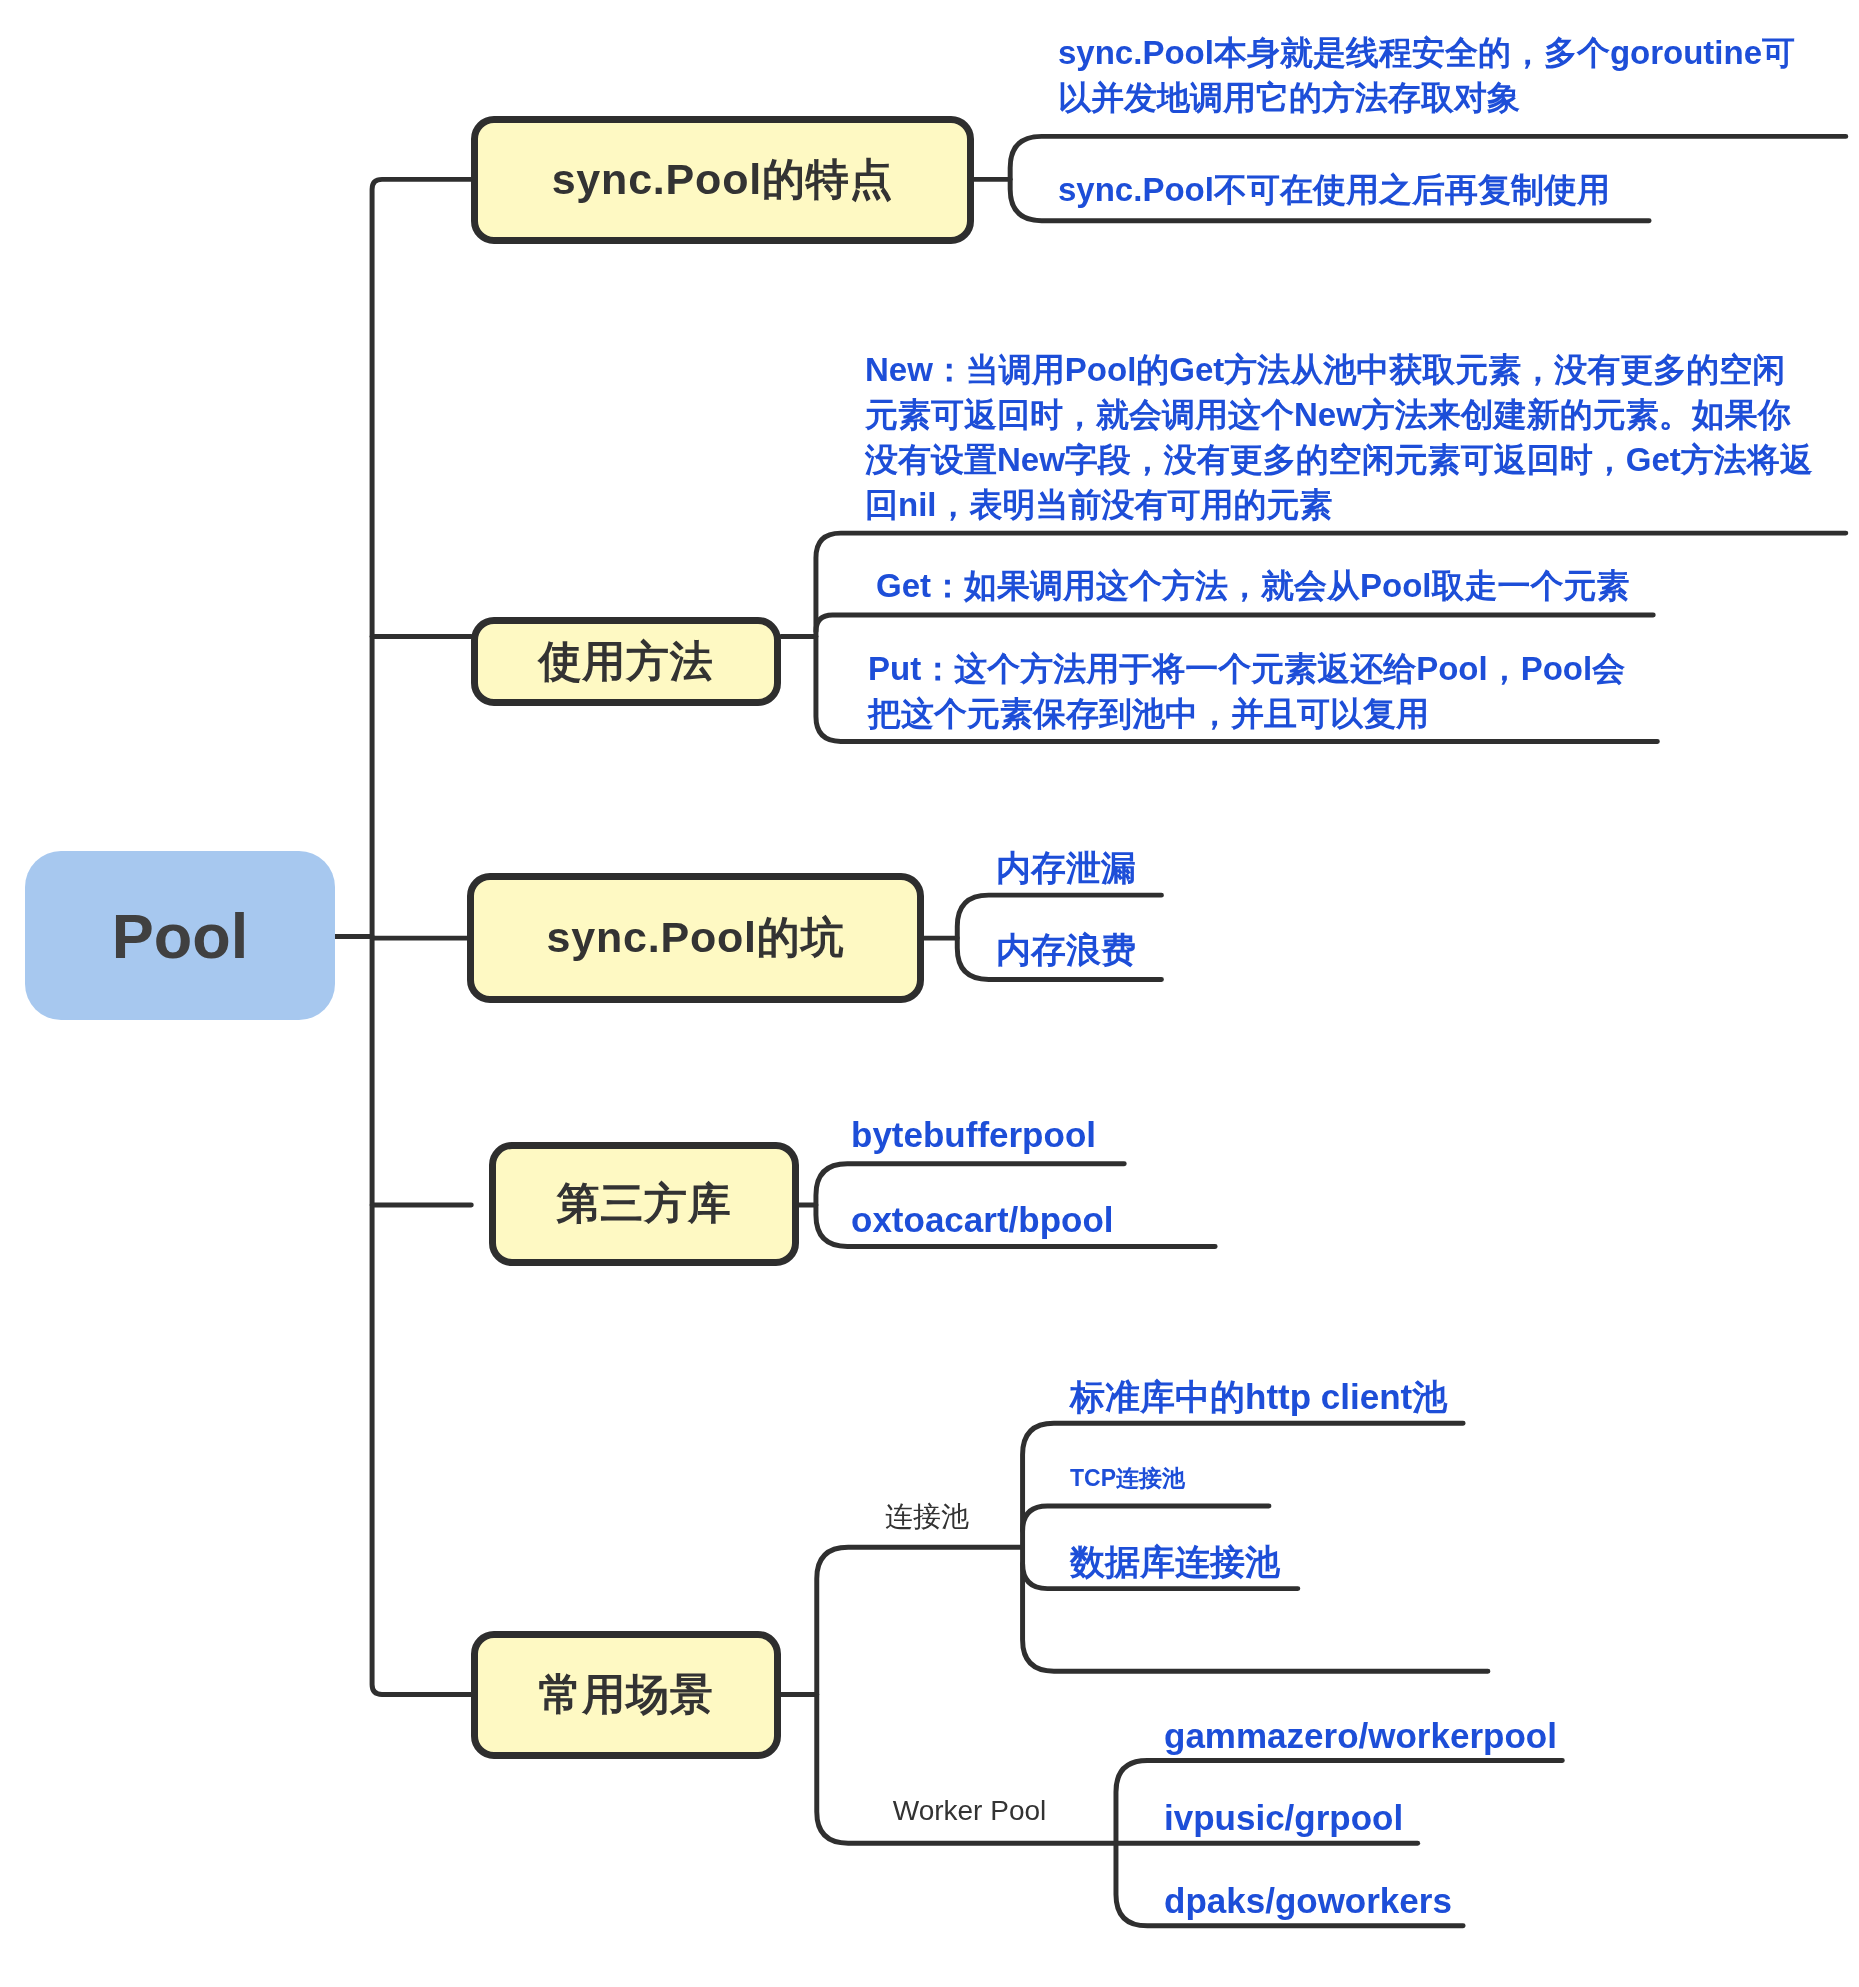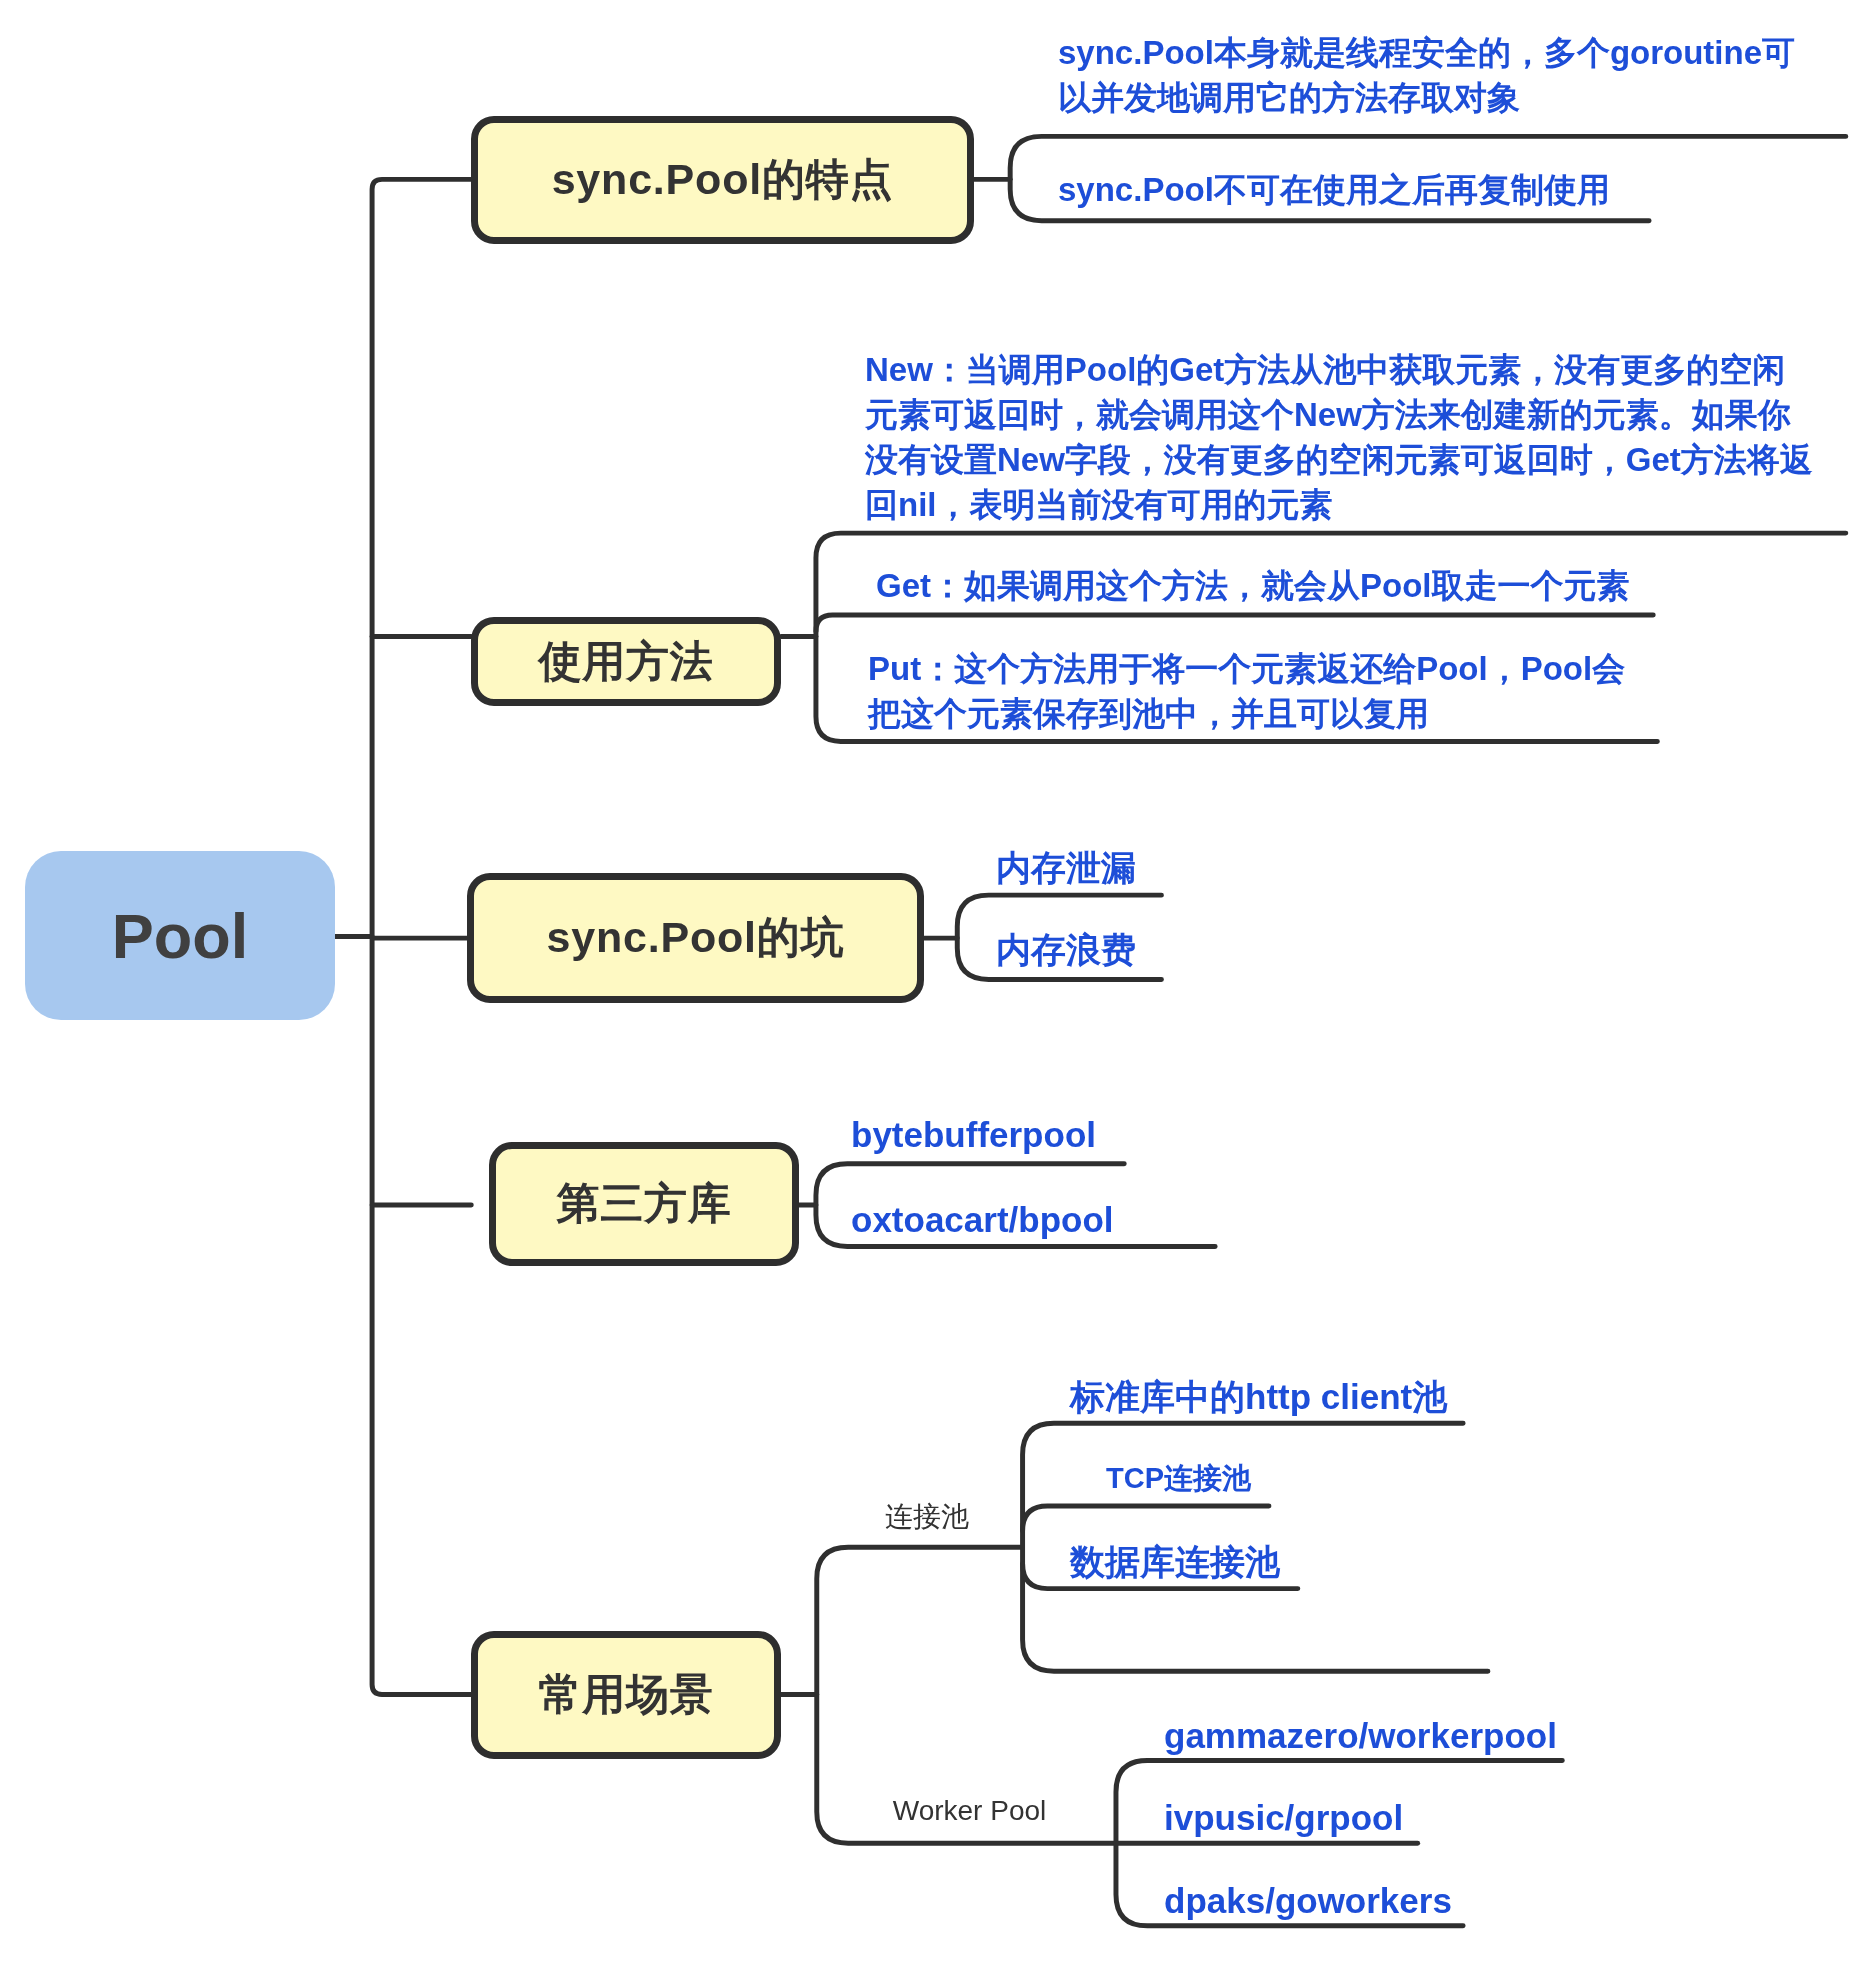--- a/index.html
+++ b/index.html
@@ -121,21 +121,21 @@
   <div class="leaf" style="left:868px;top:646px;width:781px;">Put：这个方法用于将一个元素返还给Pool，Pool会把这个元素保存到池中，并且可以复用</div>
 
   <div class="leaf center" style="left:971px;top:845px;width:190px;font-size:35px;">内存泄漏</div>
   <div class="leaf center" style="left:971px;top:927px;width:190px;font-size:35px;">内存浪费</div>
 
   <div class="leaf" style="left:851px;top:1112px;width:347px;font-size:35px;">bytebufferpool</div>
   <div class="leaf" style="left:851px;top:1197px;width:380px;font-size:35px;">oxtoacart/bpool</div>
 
   <div class="sublabel" style="left:831px;top:1498px;width:192px;">连接池</div>
   <div class="leaf" style="left:1070px;top:1374px;width:430px;font-size:35px;">标准库中的http client池</div>
-  <div class="leaf" style="left:1070px;top:1456px;width:347px;font-size:29px;margin-left:36px;">TCP连接池</div>
+  <div class="leaf" style="left:1070px;top:1456px;width:347px;font-size:23px;">TCP连接池</div>
   <div class="leaf" style="left:1070px;top:1539px;width:347px;font-size:35px;">数据库连接池</div>
 
   <div class="sublabel" style="left:827px;top:1795px;width:285px;">Worker Pool</div>
   <div class="leaf" style="left:1164px;top:1713px;width:430px;font-size:35px;">gammazero/workerpool</div>
   <div class="leaf" style="left:1164px;top:1795px;width:347px;font-size:35px;">ivpusic/grpool</div>
   <div class="leaf" style="left:1164px;top:1878px;width:380px;font-size:35px;">dpaks/goworkers</div>
 
 </div>
 
 

